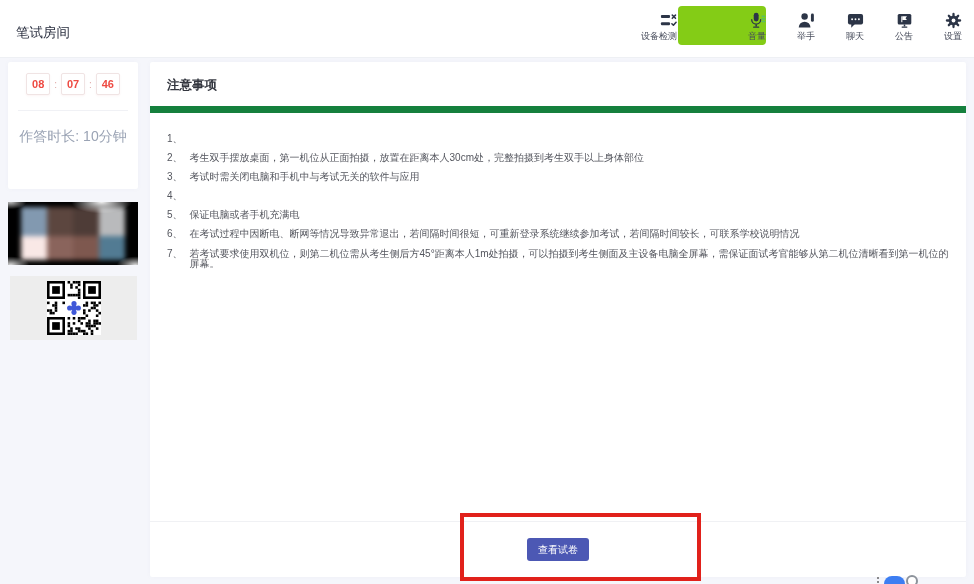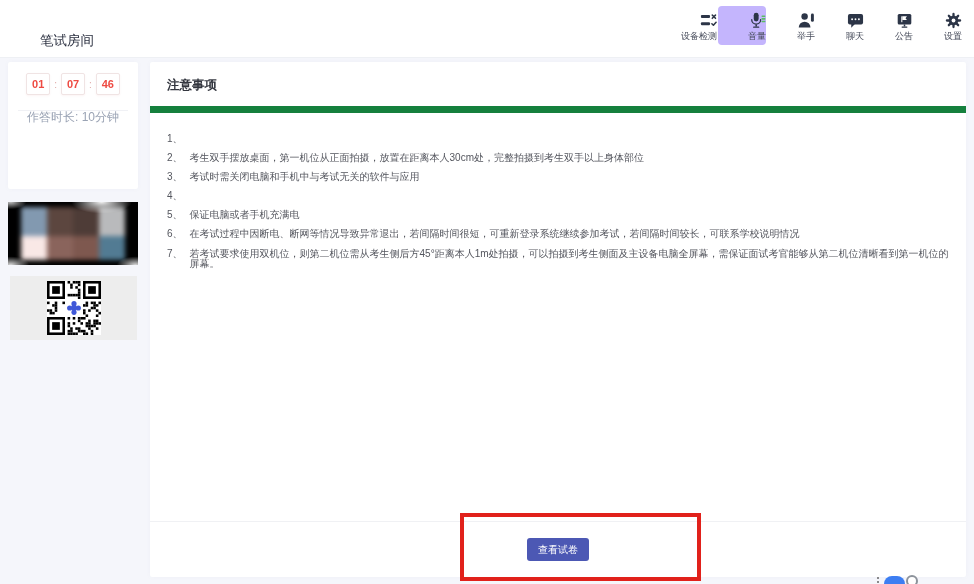--- a/index.html
+++ b/index.html
@@ -5,40 +5,40 @@
   html,body{margin:0;padding:0;}
   body{
     width:974px;height:584px;position:relative;overflow:hidden;
     background:#f5f6fb;
     font-family:"Liberation Sans","DejaVu Sans",sans-serif;
     -webkit-font-smoothing:antialiased;
   }
   
   .header{position:absolute;left:0;top:0;right:0;height:57px;background:#fff;
           border-bottom:1px solid #eef0f4;z-index:2;}
-  .header-title{position:absolute;left:16px;top:16px;height:50px;line-height:50px;
-                font-size:13.5px;font-weight:500;color:#2b3040;margin-left:24px;}
+  .header-title{position:absolute;left:16px;top:8px;height:50px;line-height:50px;
+                font-size:13.5px;font-weight:500;color:#2b3040;}
   .toolbar{position:absolute;right:12px;top:6px;display:flex;}
   .tool{width:48px;padding:6px 0 4px;margin-left:1px;border-radius:4px;
         display:flex;flex-direction:column;align-items:flex-end;cursor:pointer;}
-  .tool.active{background:#c4b5fd;}
+  .tool.active{background:#84cc16;padding-left:40px;}
   .tool svg{width:17px;height:17px;display:block;}
   .tool .lbl{margin-top:3px;font-size:9px;color:#474c5b;line-height:1;}
   
   .timer-card{position:absolute;left:8px;top:62px;width:130px;height:127px;
               background:#fff;border-radius:2px;text-align:center;
               box-shadow:0 0 4px rgba(120,130,160,.05);}
   .timer-title{padding-top:21px;font-size:10px;color:#3a4050;line-height:1;}
   .timer-row{margin-top:11px;display:flex;justify-content:center;align-items:center;gap:4px;}
   .tbox{width:22px;height:20px;line-height:20px;background:#fff;
         border:1px solid #f0e4e4;border-radius:2px;box-shadow:0 1px 2px rgba(220,120,120,.08);
         font-size:11px;font-weight:bold;color:var(--timer-red,#ee4a42);}
   .tcolon{color:#dfa9a6;font-size:10px;}
   .timer-divider{margin:15px 10px 0;border-top:1px solid #f0f1f5;}
-  .timer-duration{font-size:12px;color:#9aa3b4;line-height:1;}
+  .timer-duration{margin-top:18px;font-size:14px;color:#9aa3b4;line-height:1;}
   
   .camera{position:absolute;left:8px;top:202px;width:130px;height:63px;
           background:#000;overflow:hidden;}
   .cam-blocks{position:absolute;left:13px;right:13px;top:5px;bottom:5px;
               display:grid;grid-template-columns:repeat(4,1fr);grid-template-rows:54% 46%;
               filter:blur(2.5px);}
   .cam-glow{position:absolute;inset:0;
     background:
       radial-gradient(ellipse 42px 16px at 72% 0%,rgba(255,255,255,.95),rgba(255,255,255,0) 72%),
       radial-gradient(ellipse 26px 12px at 2% 100%,rgba(255,255,255,.85),rgba(255,255,255,0) 72%),
@@ -155,21 +155,21 @@
         </svg>
       </span>
       <span class="lbl">设置</span>
     </div>
 
   </div>
 </div>
 
 <div class="timer-card">
   <div class="timer-row">
-    <span class="tbox">01</span>
+    <span class="tbox">08</span>
     <span class="tcolon">:</span>
     <span class="tbox">07</span>
     <span class="tcolon">:</span>
     <span class="tbox">46</span>
   </div>
   <div class="timer-divider"></div>
   <div class="timer-duration">作答时长: 10分钟</div>
 </div>
 
 <div class="camera">

